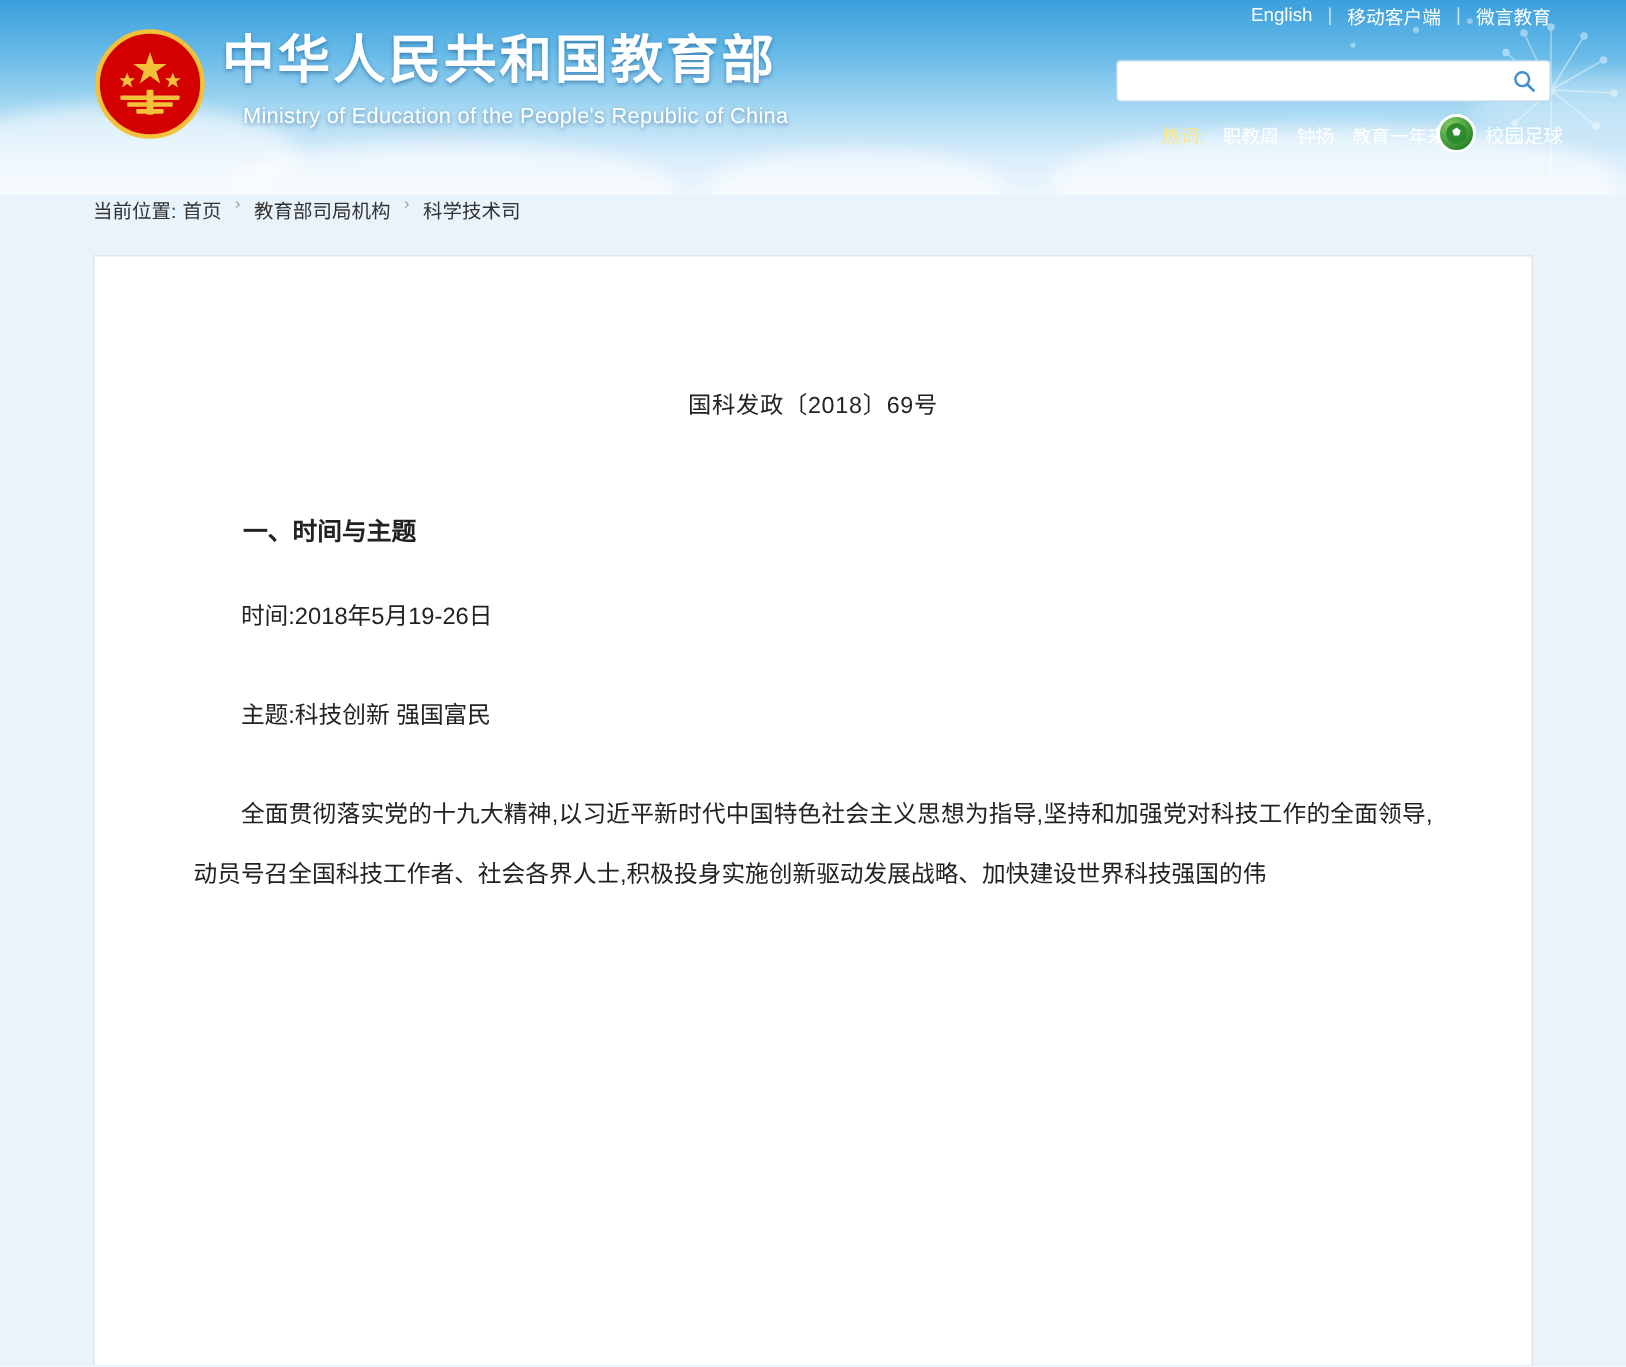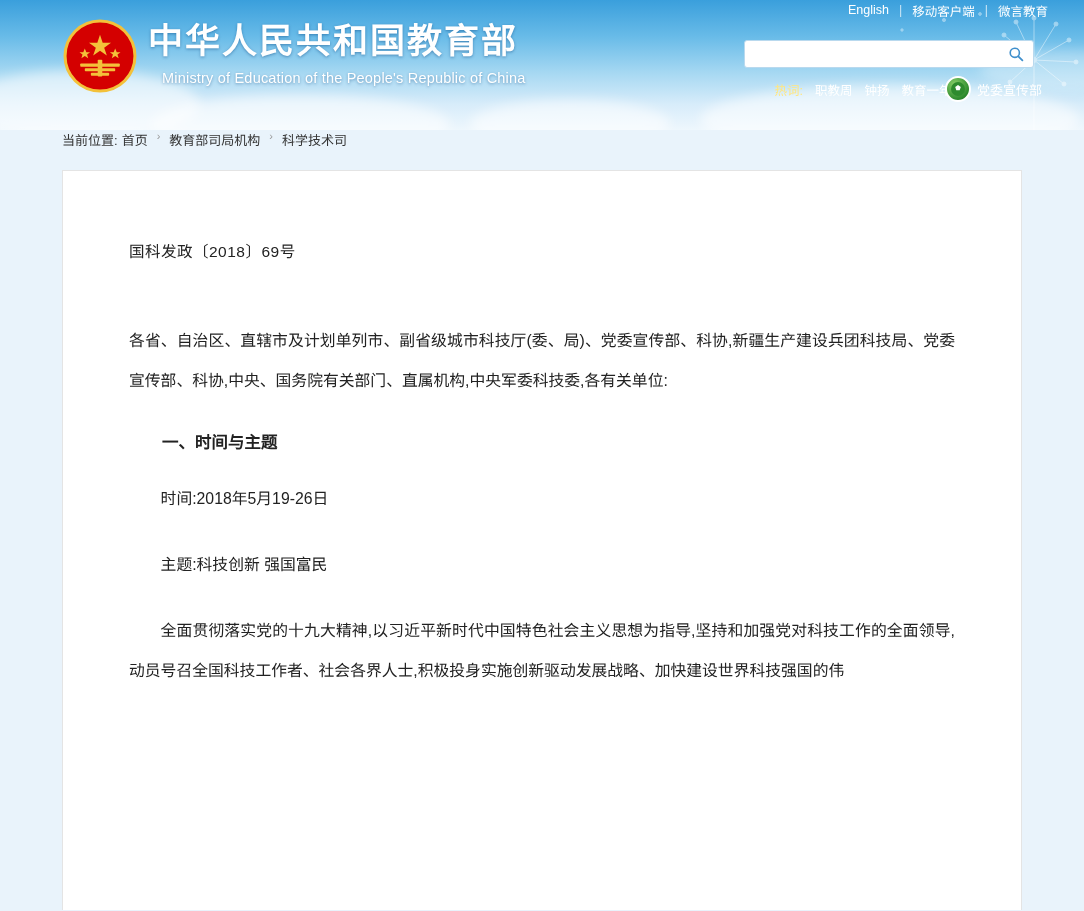--- a/index.html
+++ b/index.html
@@ -71,21 +71,21 @@
     font-size: 14.5px;
     line-height: 20px;
     margin: 4px 0 0 2px;
     letter-spacing: .2px;
     padding-left: 12px;
   }
 
   
   .toplinks {
     position: absolute;
-    right: 36px;
+    right: 50px;
     top: 0px;
     font-size: 12.5px;
     color: #ffffff;
     display: flex;
     align-items: center;
     gap: 10px;
     height: 20px;
   }
   .toplinks a { color:#fff; text-decoration:none; }
   .toplinks .sep { opacity:.7; }
@@ -178,24 +178,24 @@
   .doc-title {
     text-align: center;
     font-size: 21.5px;
     font-weight: bold;
     color: #1a4b8c;
     line-height: 32px;
     margin: 0 0 0 0;
     font-family: "Liberation Sans", "DejaVu Sans", sans-serif;
   }
   .doc-number {
-    text-align: left;
+    text-align: center;
     font-size: 15.5px;
     color: #222222;
-    margin-top: 26px;
+    margin-top: 44px;
     letter-spacing: .5px;
   }
   .doc-body {
     margin-top: 60px;
     font-size: 15.8px;
     line-height: 40px;
     color: #222222;
     text-align: justify;
   }
   .doc-body p { margin: 0 0 22px 0; }
@@ -298,36 +298,35 @@
     <a href="#">教育一年来</a>
   </div>
 
   <div class="football">
     <span class="ball">
       <svg width="16" height="16" viewBox="0 0 16 16">
         <circle cx="8" cy="8" r="7" fill="#2e8b2e"></circle>
         <polygon points="8,4 10.8,6 9.7,9.3 6.3,9.3 5.2,6" fill="#ffffff"></polygon>
       </svg>
     </span>
-    <span>党委宣传部</span>
+    <span>校园足球</span>
   </div>
 </div>
 
 <div class="crumbbar">
   <span>当前位置:</span>
   <a href="#" style="margin-left:4px;">首页</a>
   <span class="arrow">›</span>
   <a href="#">教育部司局机构</a>
   <span class="arrow">›</span>
   <a href="#">科学技术司</a>
 </div>
 
 <div class="panel">
   <div class="doc-number">国科发政〔2018〕69号</div>
 
   <div class="doc-body">
-    <p>各省、自治区、直辖市及计划单列市、副省级城市科技厅(委、局)、党委宣传部、科协,新疆生产建设兵团科技局、党委宣传部、科协,中央、国务院有关部门、直属机构,中央军委科技委,各有关单位:</p>
     <h3>一、时间与主题</h3>
     <p class="item">时间:2018年5月19-26日</p>
     <p class="item">主题:科技创新 强国富民</p>
     <p class="item">全面贯彻落实党的十九大精神,以习近平新时代中国特色社会主义思想为指导,坚持和加强党对科技工作的全面领导,动员号召全国科技工作者、社会各界人士,积极投身实施创新驱动发展战略、加快建设世界科技强国的伟</p>
   </div>
 </div>
 
 </body></html>

